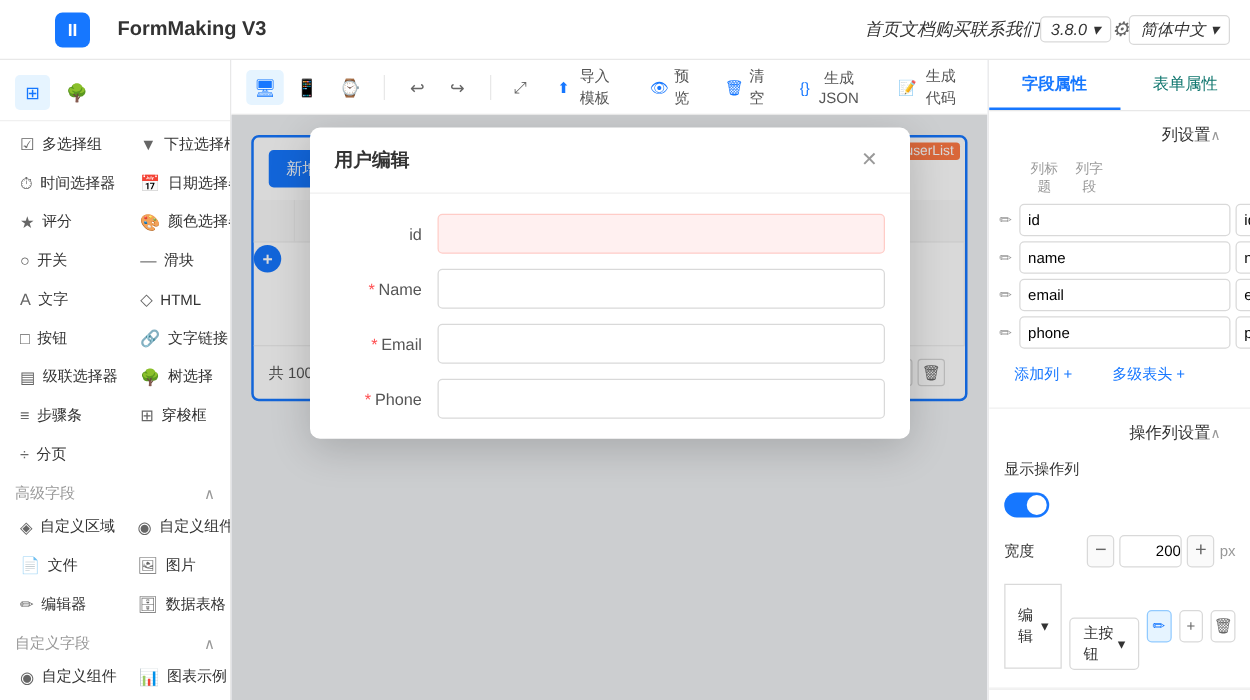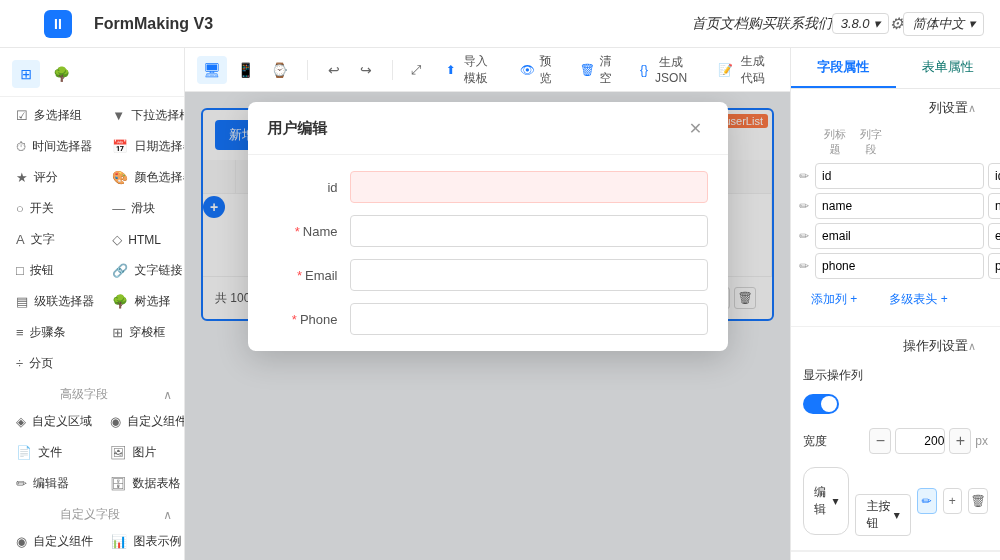--- a/index.html
+++ b/index.html
@@ -125,21 +125,20 @@
     }
     .sidebar-item .icon { font-size: 13px; color: #666; }
     .sidebar-section-title {
       padding: 8px 12px 4px;
       font-size: 12px;
       color: #999;
       display: flex;
       align-items: center;
       justify-content: space-between;
       cursor: pointer;
-      margin-left: 48px;
     }
 
     
     .center-canvas {
       flex: 1;
       background: #f0f2f5;
       display: flex;
       flex-direction: column;
       overflow: hidden;
       position: relative;
@@ -606,21 +605,21 @@
       padding: 6px 12px;
       display: flex;
       align-items: center;
       gap: 6px;
     }
     .op-btn-label {
       font-size: 12px;
       color: #333;
       padding: 16px 10px;
       border: 1px solid #d9d9d9;
-      border-radius: 12px;
+      border-radius: 0;
       display: flex;
       align-items: center;
       gap: 3px;
     }
     .op-btn-primary {
       font-size: 12px;
       color: #333;
       padding: 3px 10px;
       border: 1px solid #d9d9d9;
       border-radius: 4px;

